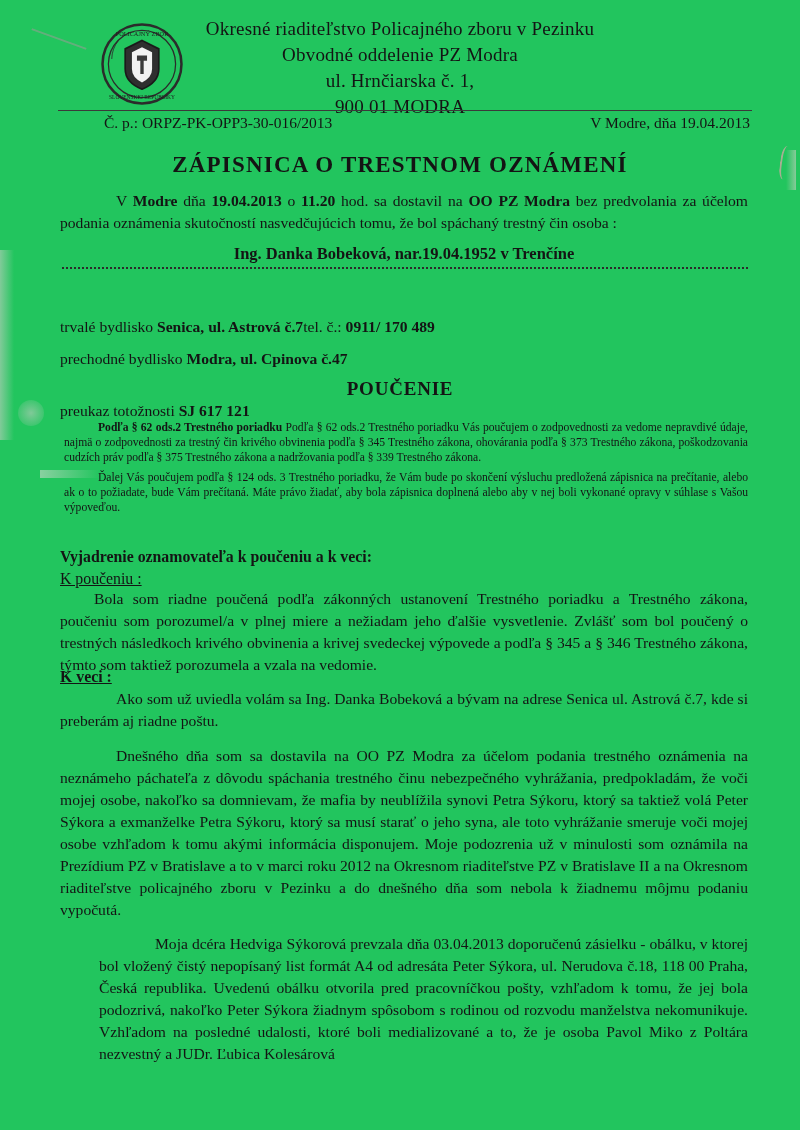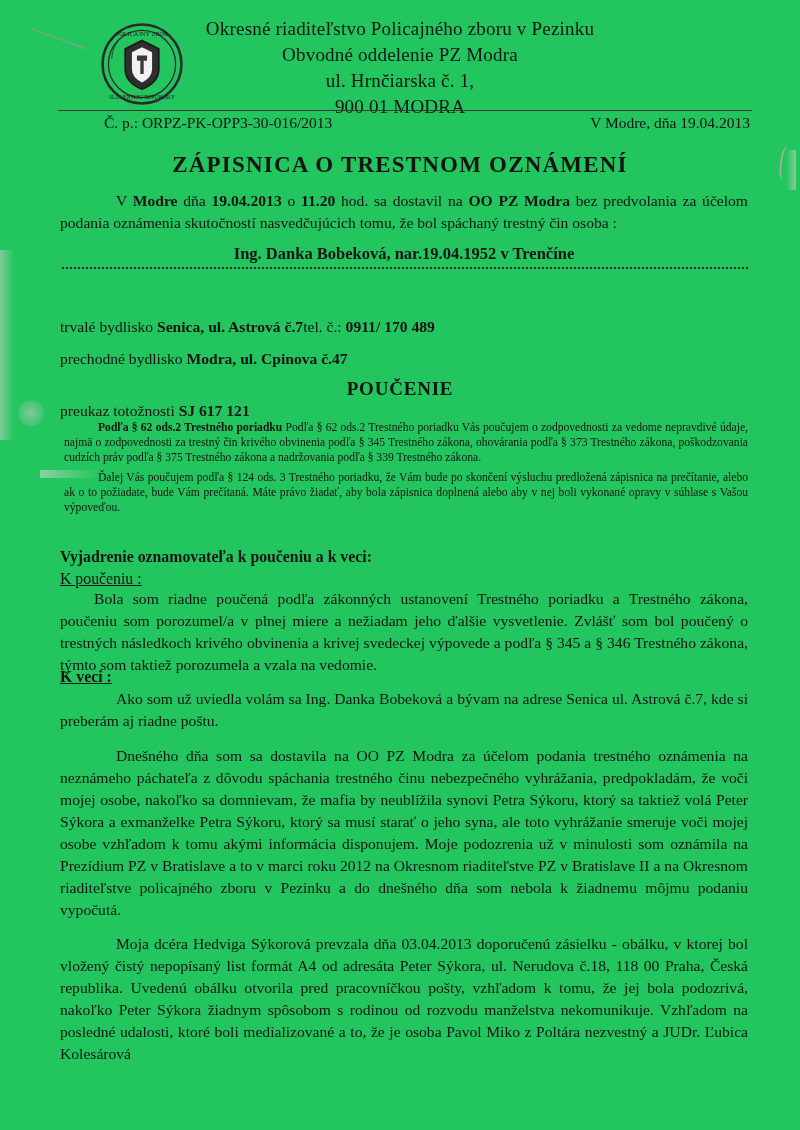--- a/index.html
+++ b/index.html
@@ -137,21 +137,21 @@
   .kveci {
     position: absolute;
     left: 60px; top: 648px;
     font-size: 15.8px;
     font-weight: bold;
     text-decoration: underline;
     margin-top: 20px;
   }
   .kv-body { top: 688px; text-indent: 56px; }
   .par1 { top: 745px; text-indent: 56px; }
-  .par2 { top: 933px; text-indent: 56px; }
+  .par2 { top: 933px; text-indent: 56px; margin-left: 39px; }
   .sig-scribble {
     position: absolute;
     right: 6px; top: 146px;
     width: 12px; height: 34px;
     border-left: 2px solid #c9a9a0;
     border-radius: 40%;
     transform: rotate(8deg);
     opacity: .8;
   }
 </style>

